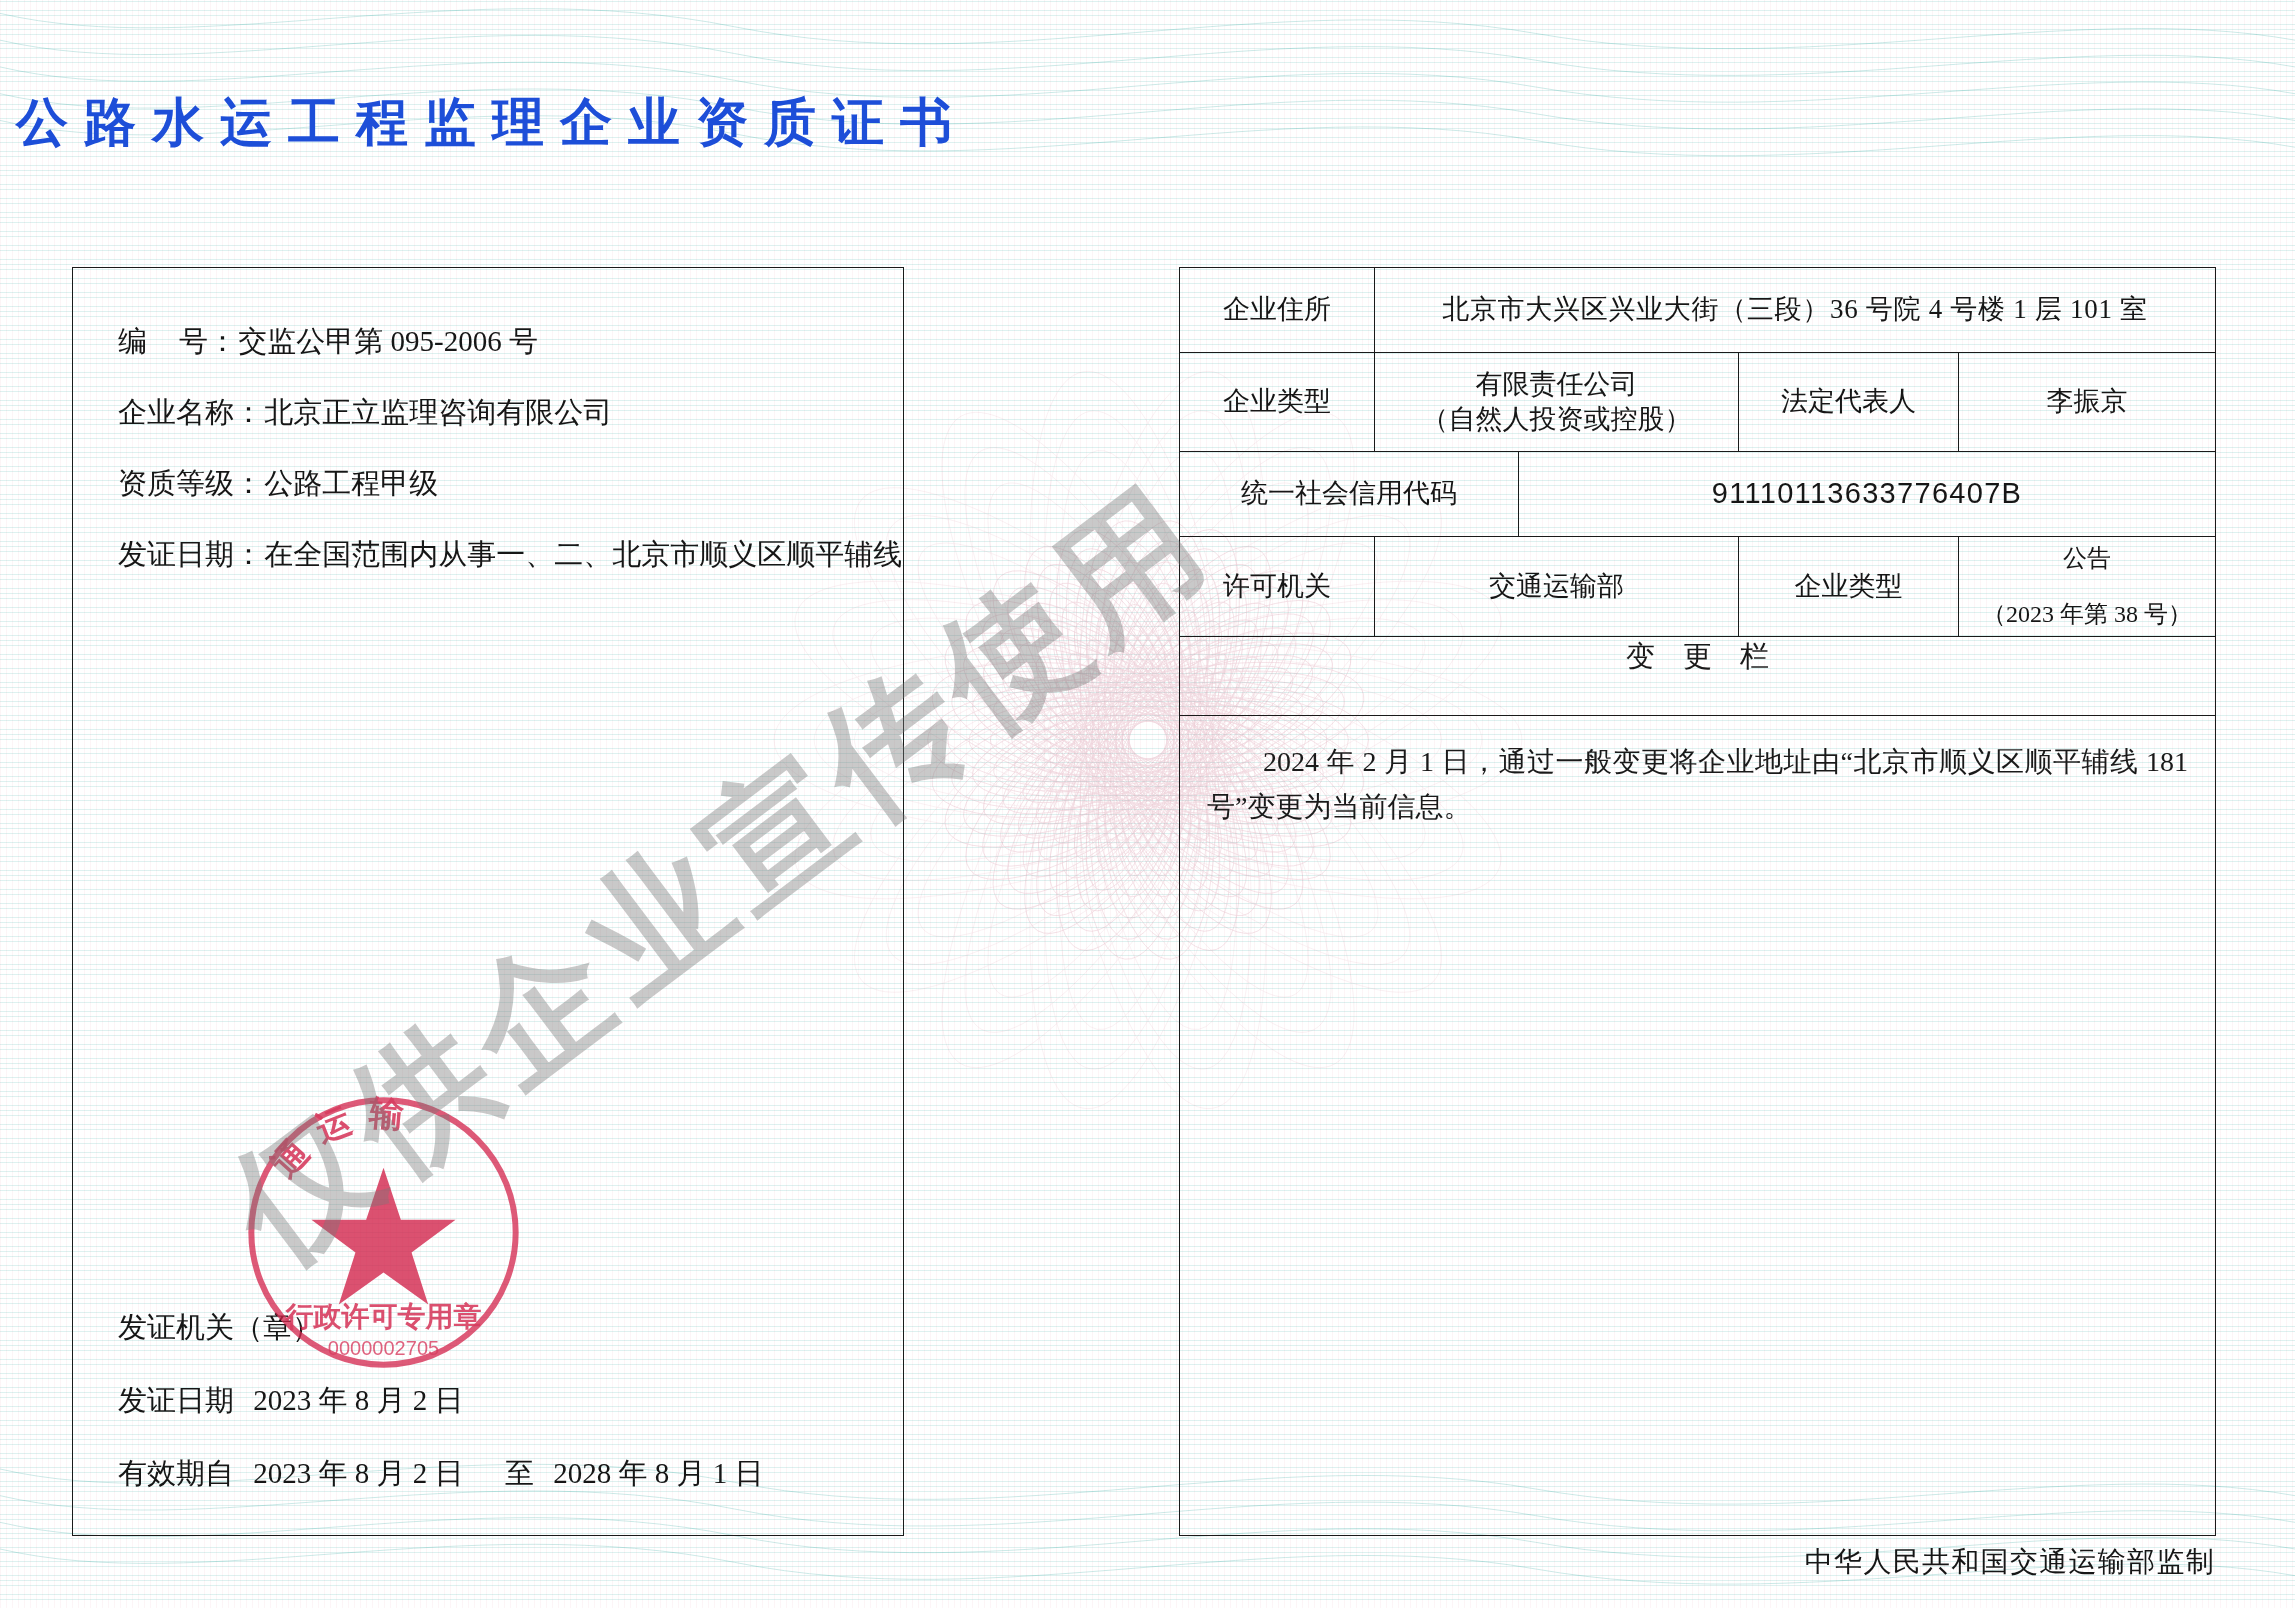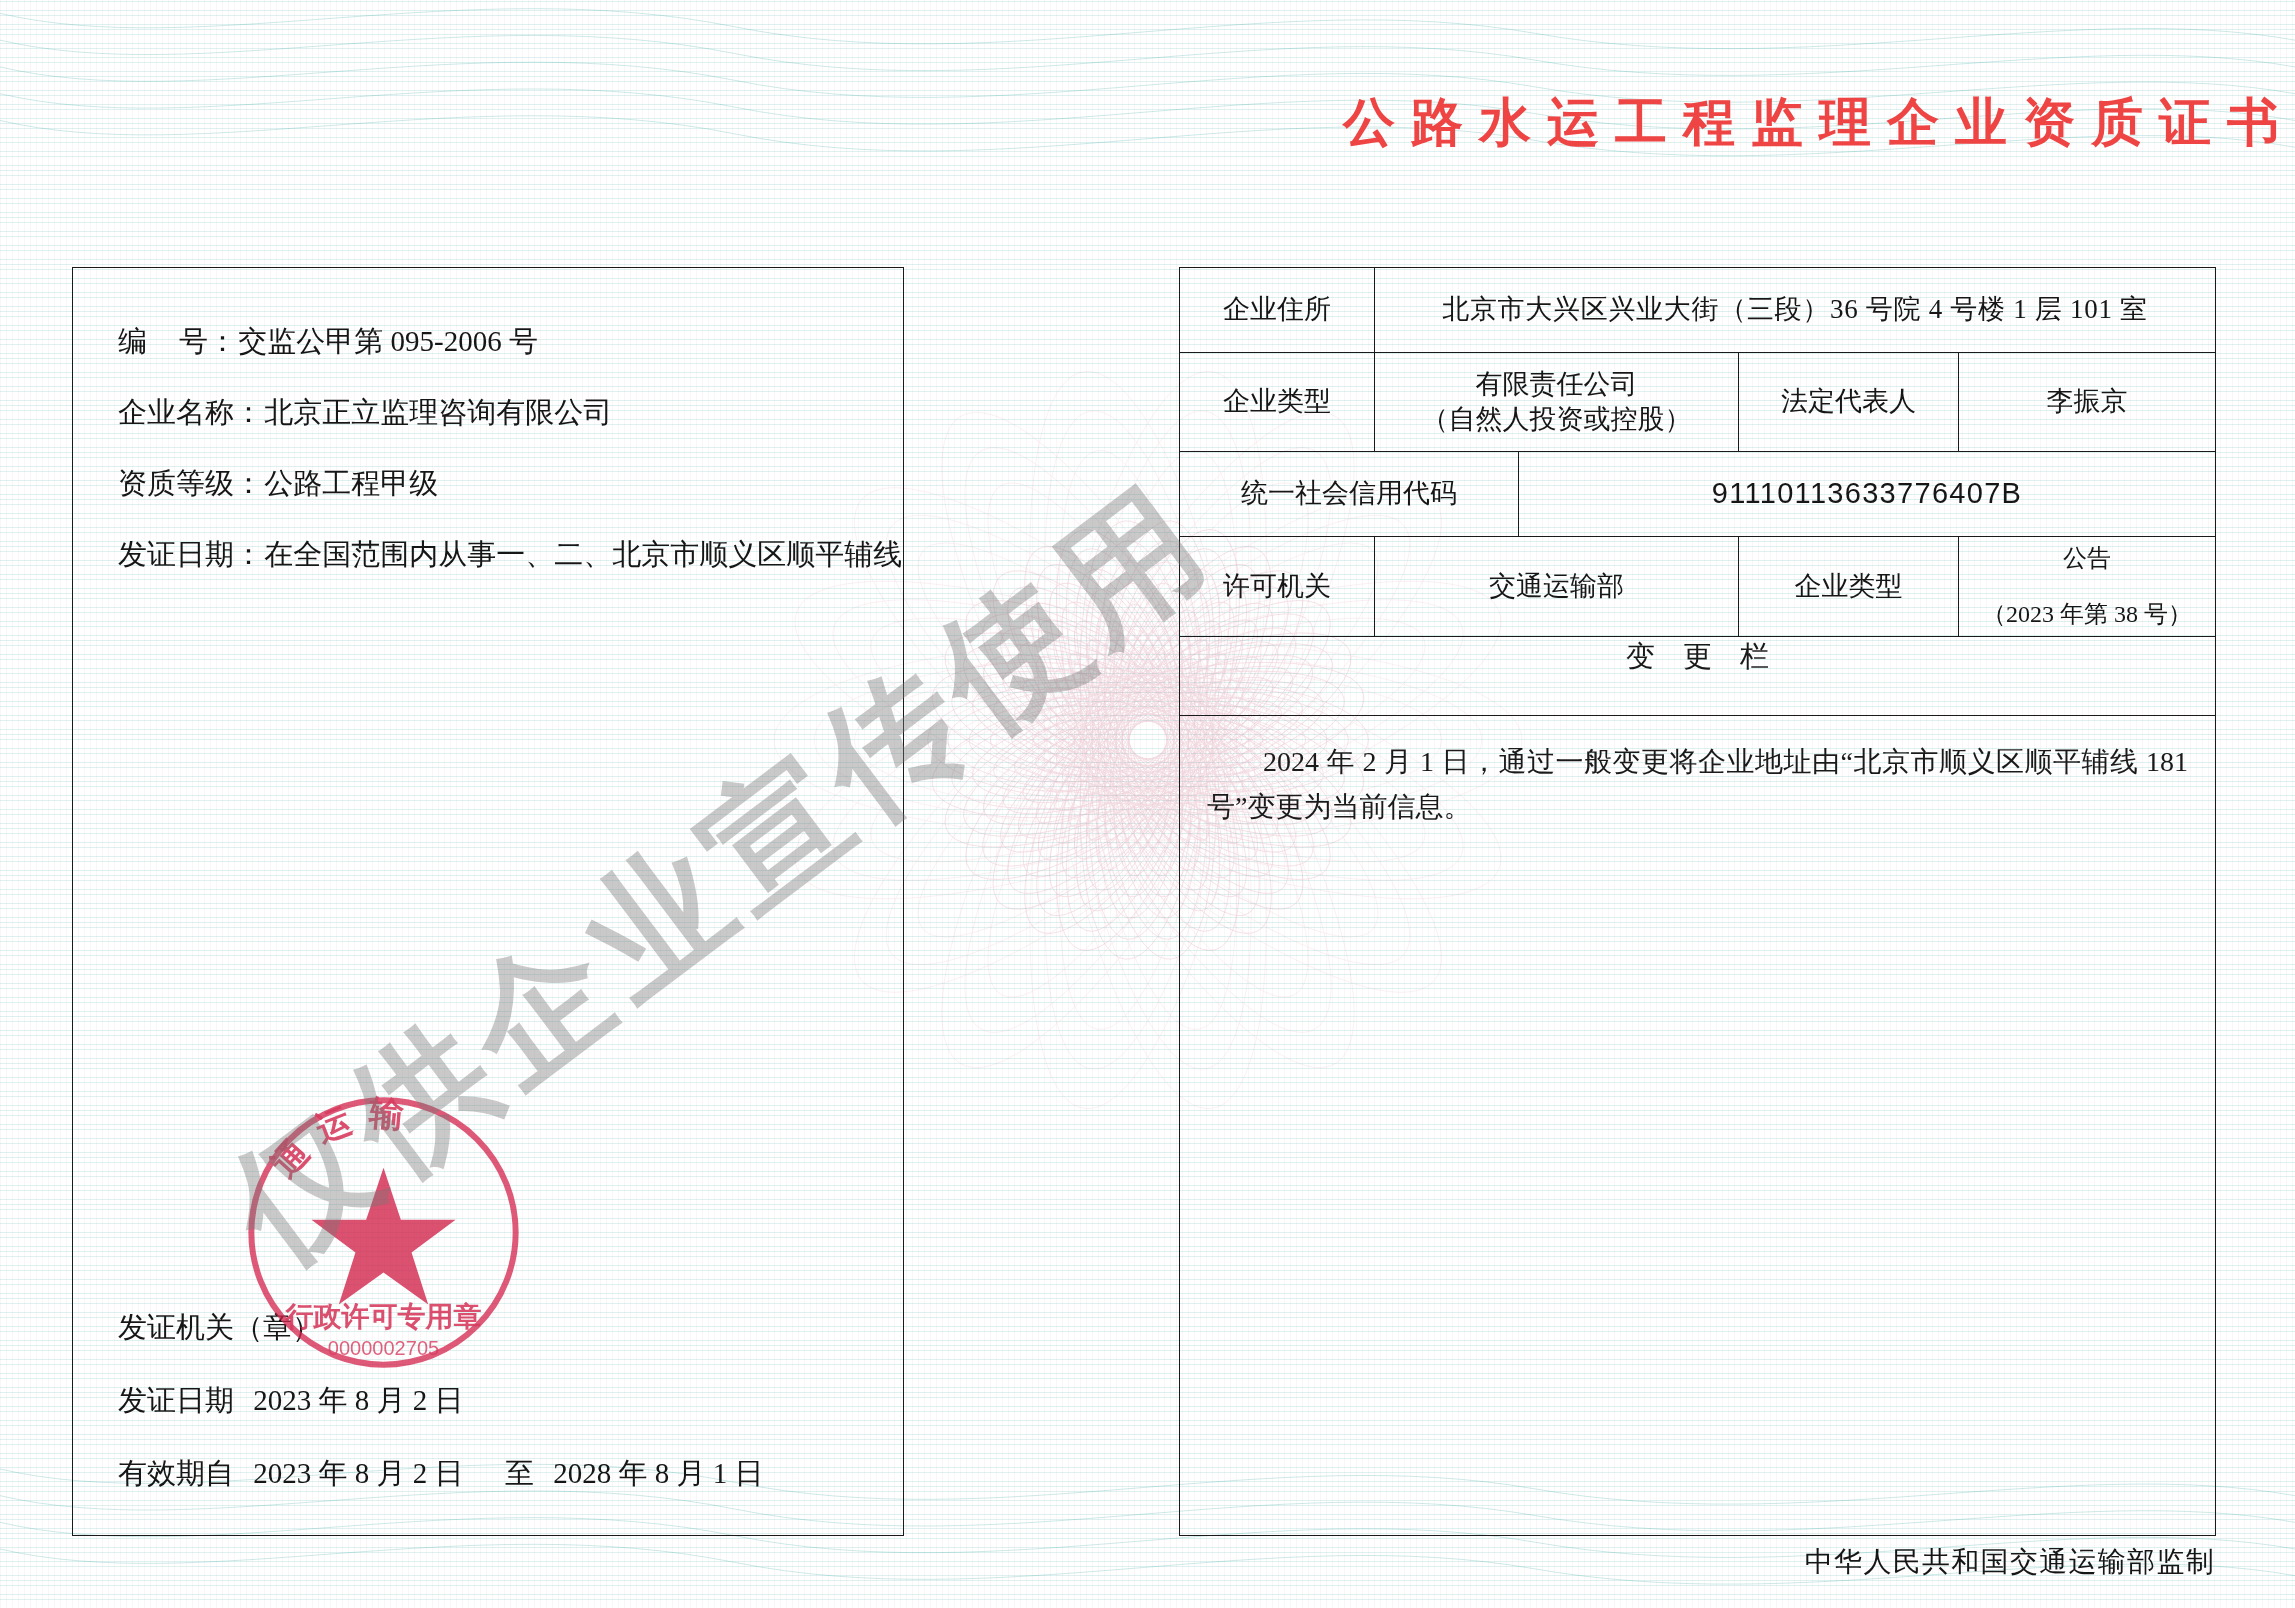--- a/index.html
+++ b/index.html
@@ -59,25 +59,25 @@
     pointer-events: none;
     opacity: 0.5;
   }
 
   
   .cert-title {
     position: absolute;
     top: 88px;
     left: 0;
     width: 100%;
-    text-align: right;
+    text-align: left;
     font-size: 52px;
     letter-spacing: 16px;
     font-weight: bold;
-    color: #ef4444;
+    color: #1d4ed8;
     font-family: "DejaVu Serif", "Liberation Serif", serif;
     text-indent: 16px;
     white-space: nowrap;
   }
 
   
   .panel {
     position: absolute;
     border: 1.3px solid #1a1a1a;
     box-sizing: border-box;

